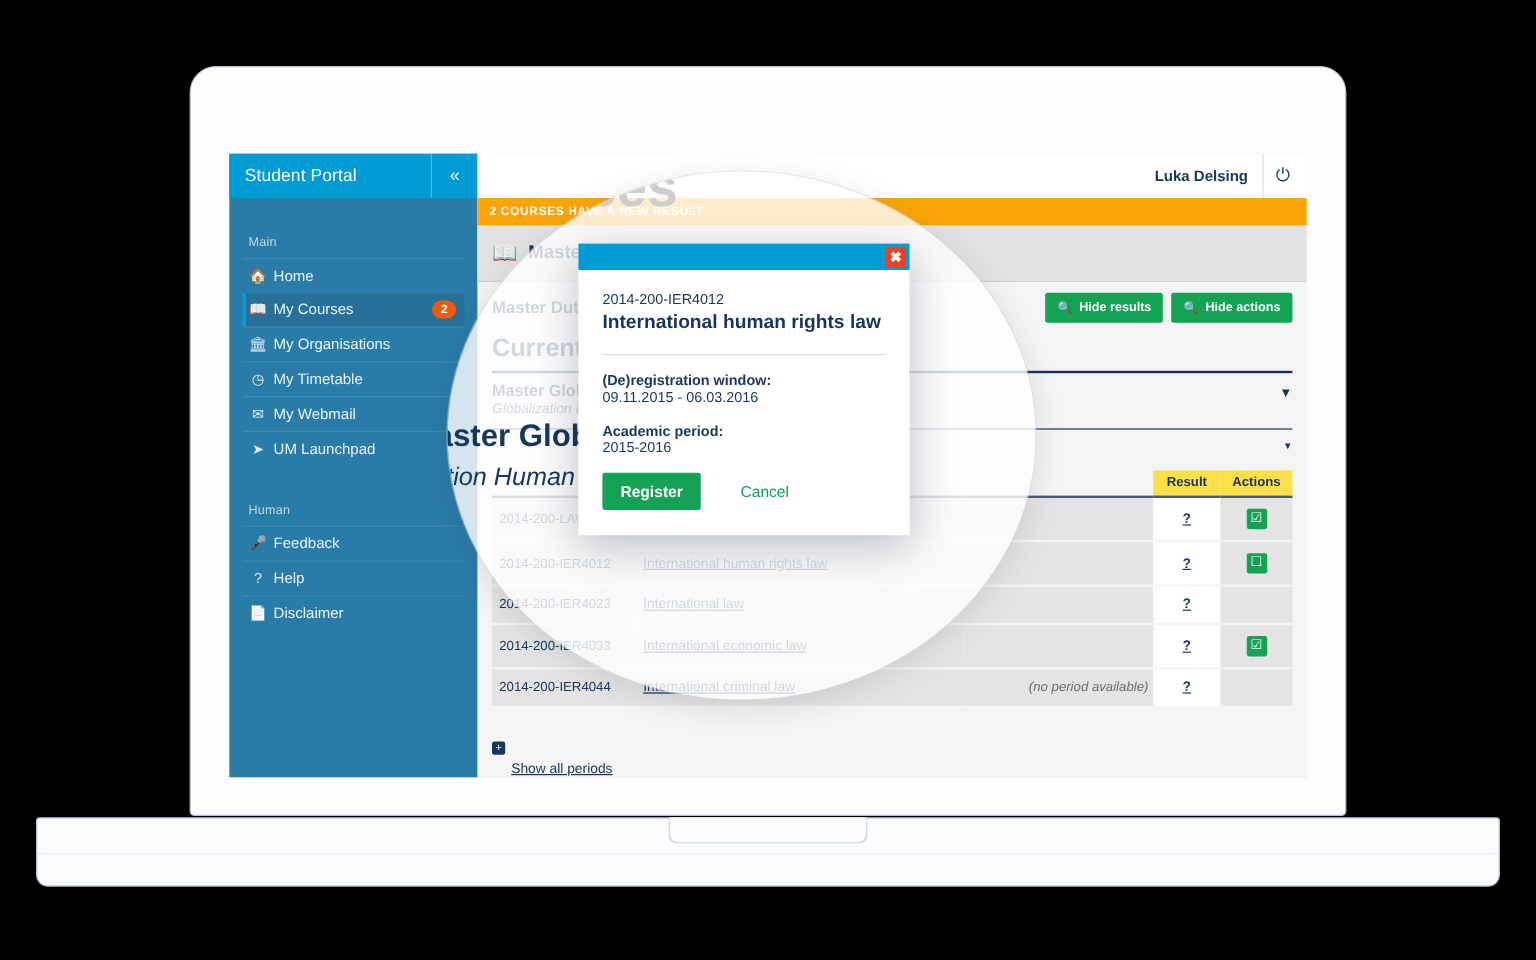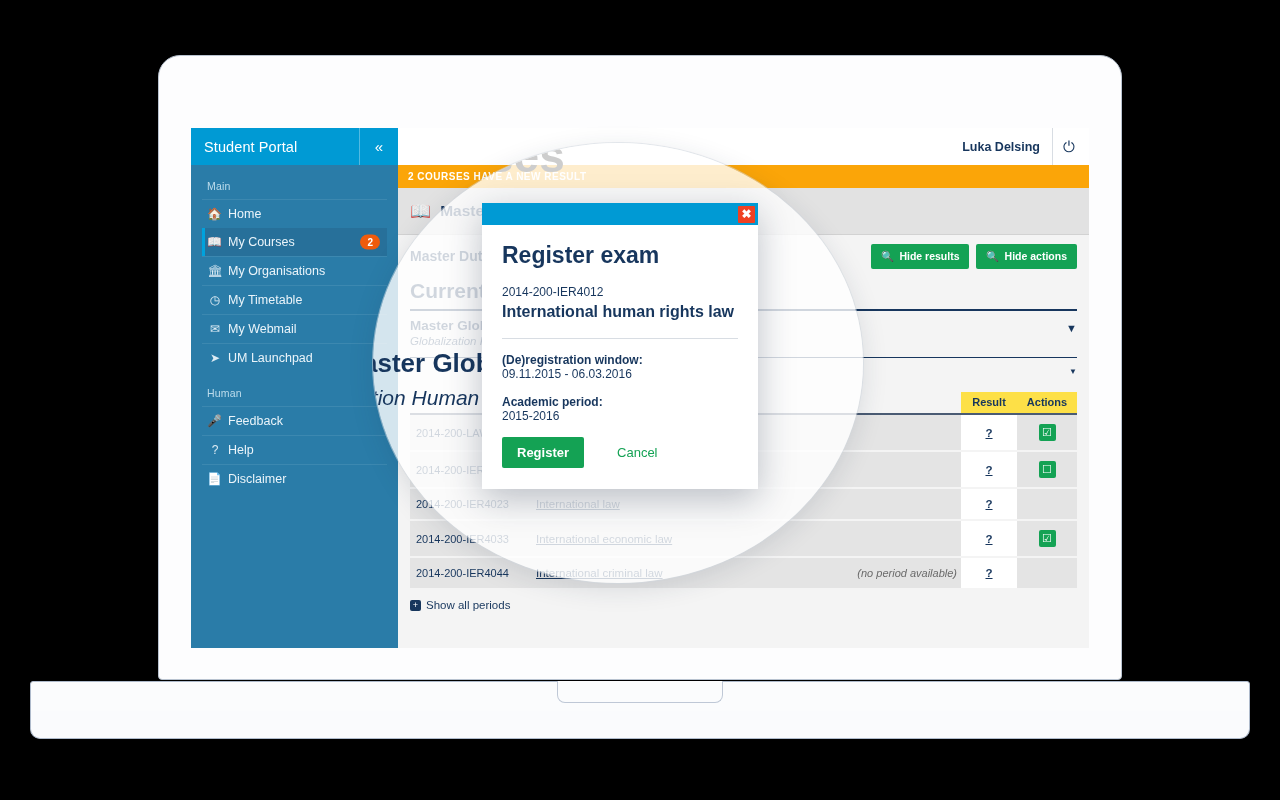--- a/index.html
+++ b/index.html
@@ -50,21 +50,21 @@
   .sb-head{
     height:37px;background:#009ad4;display:flex;align-items:center;
     justify-content:space-between;padding:0 0 0 13px;color:#ffffff;
   }
   .sb-title{font-size:14.5px;letter-spacing:.1px;}
   .sb-collapse{
     width:38px;height:37px;display:flex;align-items:center;justify-content:center;
     font-size:15px;color:#ffffff;border-left:1px solid rgba(255,255,255,.32);
     cursor:pointer;
   }
-  .sb-group{font-size:10.5px;color:#bcdcec;padding:15px 0 7px 16px;letter-spacing:.2px;}
+  .sb-group{font-size:10.5px;color:#bcdcec;padding:15px 0 7px 16px;letter-spacing:.2px;margin-top:16px;}
   .sb-list{margin:0;padding:0;list-style:none;}
   .sb-item{
     position:relative;display:flex;align-items:center;height:28px;
     margin:0 11px;border-top:1px solid #3c88b0;
     color:#eaf4fa;font-size:12.5px;cursor:pointer;
   }
   .sb-item .ic{width:26px;text-align:center;font-size:12px;color:#dcebf4;flex:0 0 26px;}
   .sb-item.active{
     background:#27709a;border-top:none;margin:0 11px;
     box-shadow:inset 3px 0 0 #00a2dd;
@@ -137,21 +137,21 @@
     display:inline-block;width:17px;height:17px;background:#14a254;color:#ffffff;
     font-size:11px;line-height:17px;border-radius:2px;cursor:pointer;
   }
   .showall{
     margin-top:9px;font-size:11.5px;color:#17365d;display:flex;align-items:center;gap:5px;
   }
   .showall .plus{
     display:inline-block;width:11px;height:11px;background:#17365d;color:#fff;
     font-size:9px;line-height:11px;text-align:center;border-radius:2px;
   }
-  .showall .lbl{cursor:pointer;}
+  .showall .lbl{text-decoration:underline;cursor:pointer;margin-top:36px;}
 
   
   .mag{
     position:absolute;left:373px;top:143px;width:490px;height:440px;
     border-radius:50%;background:rgba(255,255,255,.80);
     box-shadow:0 0 0 1px rgba(210,216,224,.55), 0 6px 26px rgba(30,45,70,.13);
     overflow:hidden;pointer-events:none;
   }
   .mag-inner{position:absolute;left:0;top:0;width:490px;height:440px;}
   .mz{position:absolute;font-family:"Liberation Sans",sans-serif;color:#17365d;white-space:nowrap;}
@@ -362,21 +362,20 @@
       <span class="mz t-glob">ization Human Rig</span>
 
     </div>
   </div>
 
   <div class="modal">
     <div class="modal-bar">
       <span class="modal-x">✖</span>
     </div>
     <div class="modal-body">
-      <div class="m-title">Register exam</div>
       <div class="m-code">2014-200-IER4012</div>
       <div class="m-course">International human rights law</div>
       <div class="m-hr"></div>
       <div class="m-lbl">(De)registration window:</div>
       <div class="m-val">09.11.2015 - 06.03.2016</div>
       <div class="m-lbl">Academic period:</div>
       <div class="m-val">2015-2016</div>
       <div class="m-actions">
         <button class="m-register">Register</button>
         <span class="m-cancel">Cancel</span>

